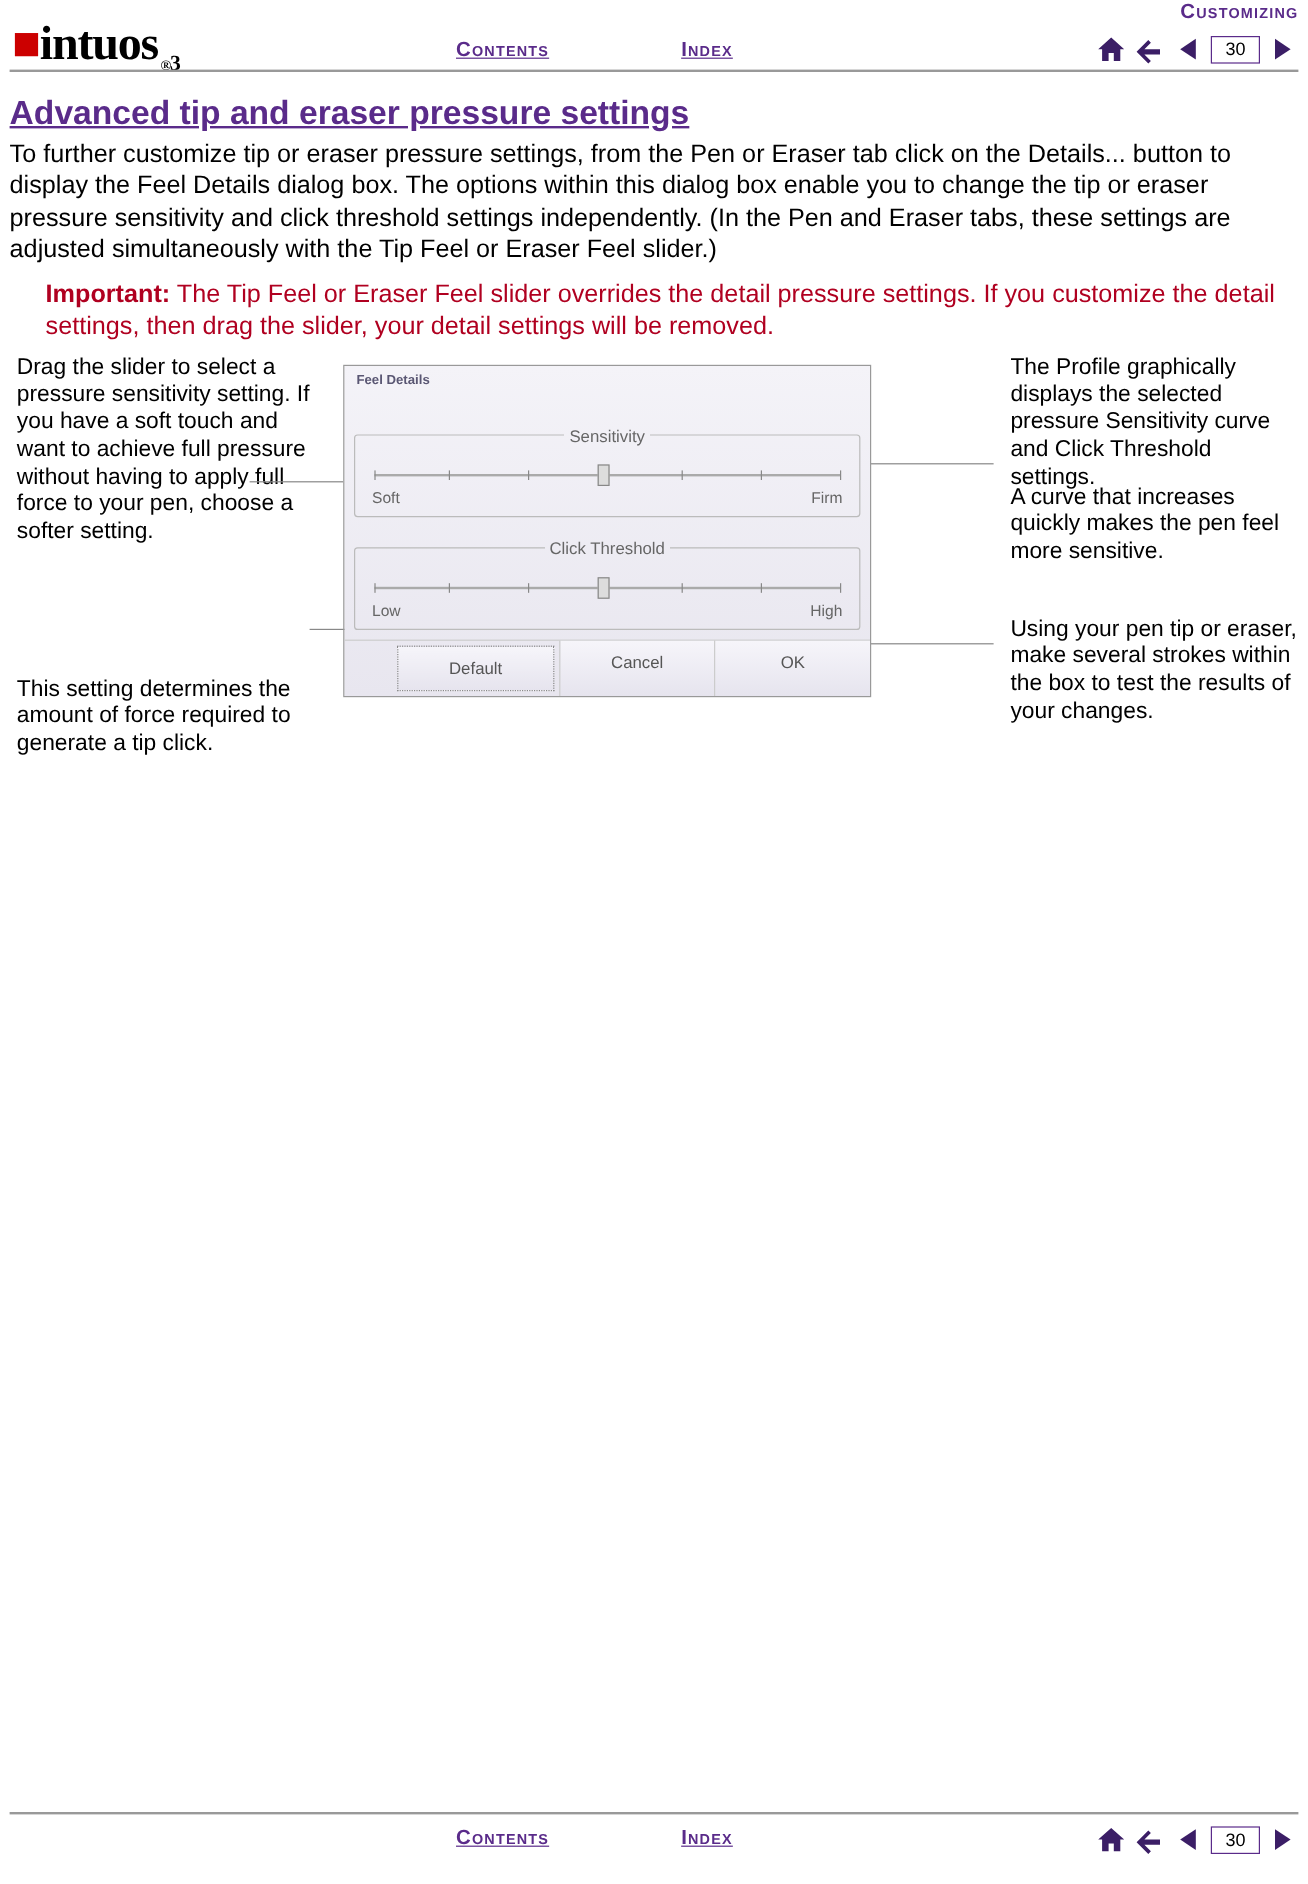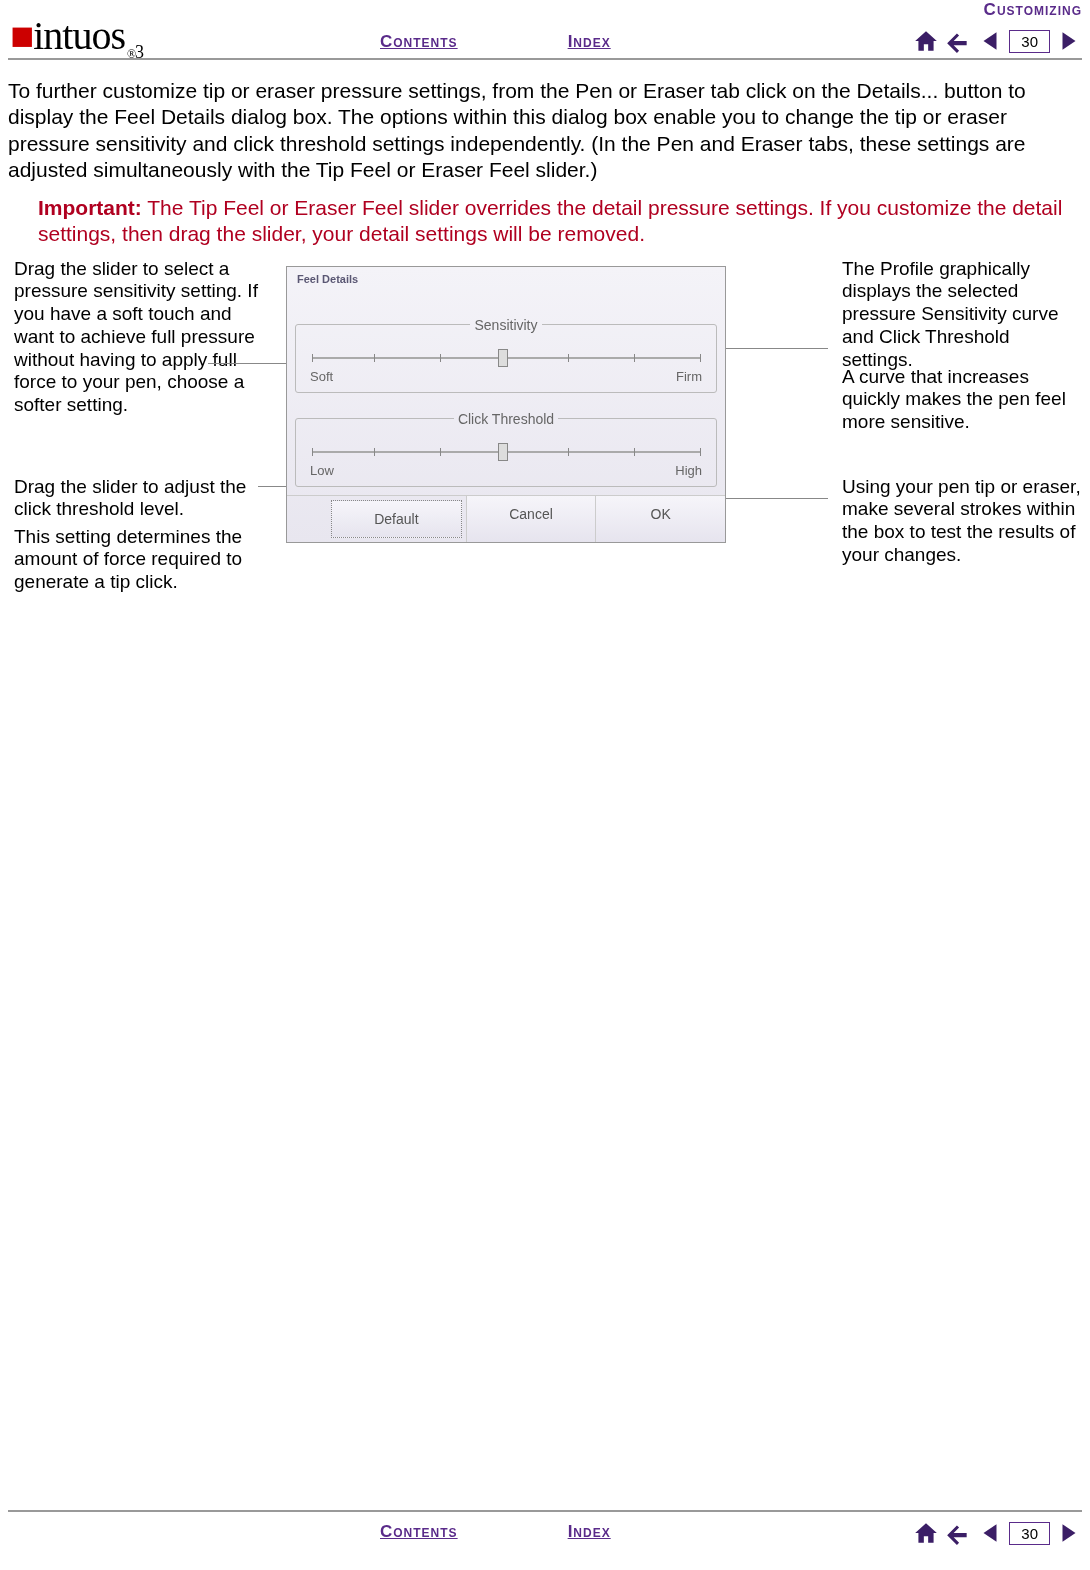--- a/index.html
+++ b/index.html
@@ -20,21 +20,21 @@
   .header { top: 0; }
   .footer { bottom: 0; }
   .hr { position: absolute; left: 8px; right: 8px; height: 2px; background: #999; }
   .header .hr { top: 58px; }
   .footer .hr { top: 0; }
 
   .logo {
     position: absolute;
     left: 10px; top: 12px;
     font-family: "Times New Roman", serif;
-    font-weight: normal;
+    font-weight: bold;
     font-size: 40px;
     letter-spacing: -1px;
   }
   .logo .dot { color: #c00; }
   .logo .sub { font-size: 18px; vertical-align: sub; }
   .logo .reg { font-size: 12px; vertical-align: sub; margin-left:2px;}
 
   .topright {
     position: absolute;
     right: 8px; top: 0;
@@ -173,29 +173,29 @@
       </svg>
     <span class="pagebox">30</span>
     <svg viewBox="0 0 24 24">
         <path fill="#3b1e66" d="M6 4v16l12-8z"></path>
       </svg>
   </div>
   <div class="hr"></div>
 </div>
 
 <div class="content">
+  <h1>Advanced tip and eraser pressure settings</h1>
   <p class="body-text">To further customize tip or eraser pressure settings, from the Pen or Eraser tab click on the Details... button to display the Feel Details dialog box.  The options within this dialog box enable you to change the tip or eraser pressure sensitivity and click threshold settings independently.  (In the Pen and Eraser tabs, these settings are adjusted simultaneously with the Tip Feel or Eraser Feel slider.)</p>
   <p class="important">
     <span class="lbl">Important:</span><span> The Tip Feel or Eraser Feel slider overrides the detail pressure settings.  If you customize the detail settings, then drag the slider, your detail settings will be removed.</span>
   </p>
 
   <div class="diagram">
 
     <div class="callout left" style="left:6px; top:0;">Drag the slider to select a pressure sensitivity setting. If you have a soft touch and want to achieve full pressure without having to apply full force to your pen, choose a softer setting.</div>
-    <div class="callout left" style="left:6px; top:218px;">Drag the slider to adjust the click threshold level.</div>
     <div class="callout left" style="left:6px; top:268px;">This setting determines the amount of force required to generate a tip click.</div>
 
     <div class="callout right" style="top:0;">The Profile graphically displays the selected pressure Sensitivity curve and Click Threshold settings.</div>
     <div class="callout right" style="top:108px;">A curve that increases quickly makes the pen feel more sensitive.</div>
     <div class="callout right" style="top:218px;">Using your pen tip or eraser, make several strokes within the box to test the results of your changes.</div>
 
     <div class="leader" style="left:200px; top:105px; width:78px;"></div>
     <div class="leader" style="left:250px; top:228px; width:60px;"></div>
     <div class="leader" style="left:700px; top:90px; width:120px;"></div>
     <div class="leader" style="left:700px; top:240px; width:120px;"></div>

